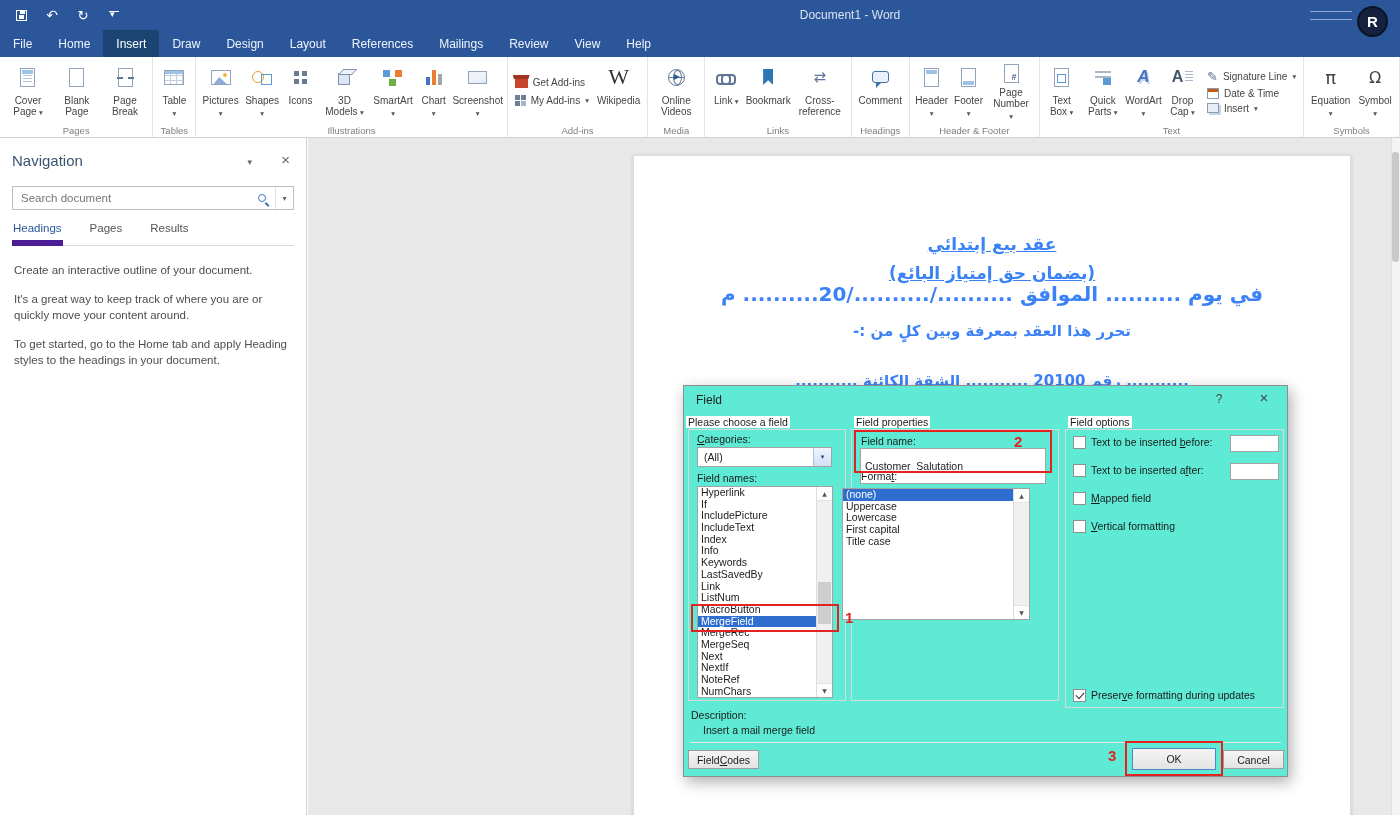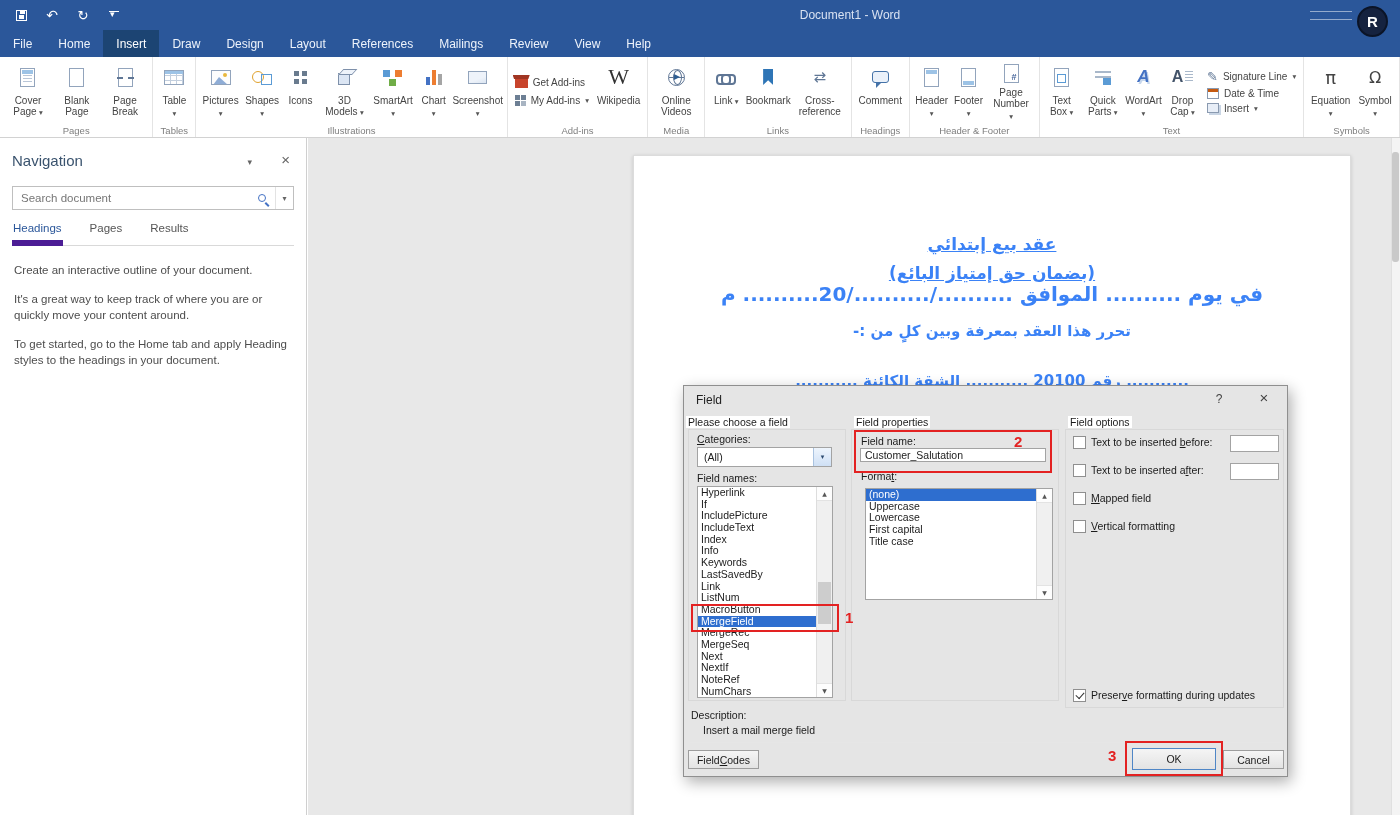--- a/index.html
+++ b/index.html
@@ -127,21 +127,21 @@
 .ar{position:absolute;left:40px;right:40px;direction:rtl;text-align:center;font-weight:bold;color:#3b82f6;font-family:"DejaVu Sans",sans-serif}
 .l1{top:78px;font-size:17px;text-decoration:underline}
 .l2{top:107px;font-size:17px;text-decoration:underline}
 .l3{top:126px;font-size:20px}
 .l4{top:166px;font-size:15px}
 .l5{top:216px;font-size:15px}
 .vscroll{position:absolute;right:0;top:0;width:9px;bottom:0;background:#f4f4f4;border-left:1px solid #e0e0e0}
 .vthumb{position:absolute;right:1px;top:14px;width:7px;height:110px;background:#c9c9c9;border-radius:3px}
 
 
-.dialog{position:absolute;left:683px;top:385px;width:605px;height:392px;background:#e5e5e5;border:1px solid #8f8f8f;box-shadow:3px 5px 14px rgba(0,0,0,.32);z-index:40;font-size:11px;color:#1b1b1b}
+.dialog{position:absolute;left:683px;top:385px;width:605px;height:392px;background:#5eead4;border:1px solid #8f8f8f;box-shadow:3px 5px 14px rgba(0,0,0,.32);z-index:40;font-size:11px;color:#1b1b1b}
 .dlg-title{position:absolute;left:12px;top:7px;font-size:12px;color:#222}
 .dlg-help{position:absolute;right:58px;top:6px;width:20px;text-align:center;font-size:12px;color:#444;cursor:default}
 .dlg-close{position:absolute;right:12px;top:3px;width:22px;text-align:center;font-size:15px;color:#444;cursor:default}
 .grp{position:absolute;border:1px solid #d8d8d8}
 .grp-lbl{position:absolute;font-size:10.5px;color:#1b1b1b;background:#fff;padding:0 2px;white-space:nowrap}
 .flab{position:absolute;font-size:10.5px;color:#1b1b1b;white-space:nowrap}
 #g1{left:4px;top:43px;width:158px;height:272px}
 #g2{left:167px;top:43px;width:208px;height:272px}
 #g3{left:381px;top:43px;width:219px;height:279px}
 #g1l{left:2px;top:30px}
@@ -149,34 +149,34 @@
 #g3l{left:384px;top:30px}
 #catlab{left:13px;top:47px}
 .combo{position:absolute;border:1px solid #a3a3a3;background:#fff;display:flex}
 #catcombo{left:13px;top:61px;width:135px;height:20px}
 .cval{flex:1;padding:3px 6px;font-size:10.5px;overflow:hidden;white-space:nowrap}
 .cbtn{width:18px;background:linear-gradient(#eef5fd,#cfe0f5);border-left:1px solid #aac3e0;display:flex;align-items:center;justify-content:center;font-size:7px;color:#2c4a70;cursor:default}
 .cbtn::before{content:"▾";font-family:"DejaVu Sans",sans-serif}
 #fnlab{left:13px;top:86px}
 .lbx{position:absolute;border:1px solid #a3a3a3;background:#fff;overflow:hidden}
 #fnlist{left:13px;top:100px;width:136px;height:212px}
-#fmtlist{left:181px;top:102px;width:188px;height:112px}
+#fmtlist{left:158px;top:102px;width:188px;height:132px}
 .lbx .items{position:absolute;left:0;top:0;right:16px;bottom:0;overflow:hidden}
 .lbi{height:11.7px;line-height:11.7px;font-size:10.5px;padding-left:3px;white-space:nowrap;color:#1b1b1b;cursor:default}
 .lbi.sel{background:#2e6ecf;color:#fff}
 .sbar{position:absolute;right:0;top:0;bottom:0;width:16px;background:#f0f0f0;border-left:1px solid #ddd}
 .sarr{position:absolute;left:0;right:0;height:14px;background:#fdfdfd;color:#555;font-size:6px;text-align:center;line-height:14px;font-family:"DejaVu Sans",sans-serif;cursor:default}
 .sarr.up{top:0;border-bottom:1px solid #e3e3e3}
 .sarr.up::before{content:"▲"}
 .sarr.dn{bottom:0;border-top:1px solid #e3e3e3}
 .sarr.dn::before{content:"▼"}
 .sthumb{position:absolute;left:1px;right:1px;top:95px;height:42px;background:#cdcdcd;cursor:default}
 #fnamelab{left:177px;top:49px}
 .tin{position:absolute;border:1px solid #a3a3a3;font-size:10.5px;padding:2px 4px;font-family:inherit;color:#1b1b1b;outline:none;background:#fff}
-#fnameinput{left:176px;top:62px;width:186px;height:14px}
+#fnameinput{left:176px;top:62px;width:186px;height:36px}
 #fmtlab{left:177px;top:84px}
 .cbx{position:absolute;width:13px;height:13px;border:1px solid #8f8f8f;background:#fff;cursor:default}
 .cbx.on::after{content:"";position:absolute;left:2px;top:2px;width:7px;height:4px;border-left:1.8px solid #333;border-bottom:1.8px solid #333;transform:rotate(-48deg)}
 .clab{position:absolute;font-size:10.5px;color:#1b1b1b;white-space:nowrap;cursor:default}
 #cb1{left:389px;top:50px}   #cb1l{left:407px;top:50px}
 #in1{left:546px;top:49px;width:49px;height:17px}
 #cb2{left:389px;top:78px}   #cb2l{left:407px;top:78px}
 #in2{left:546px;top:77px;width:49px;height:17px}
 #cb3{left:389px;top:106px}  #cb3l{left:407px;top:106px}
 #cb4{left:389px;top:134px}  #cb4l{left:407px;top:134px}

